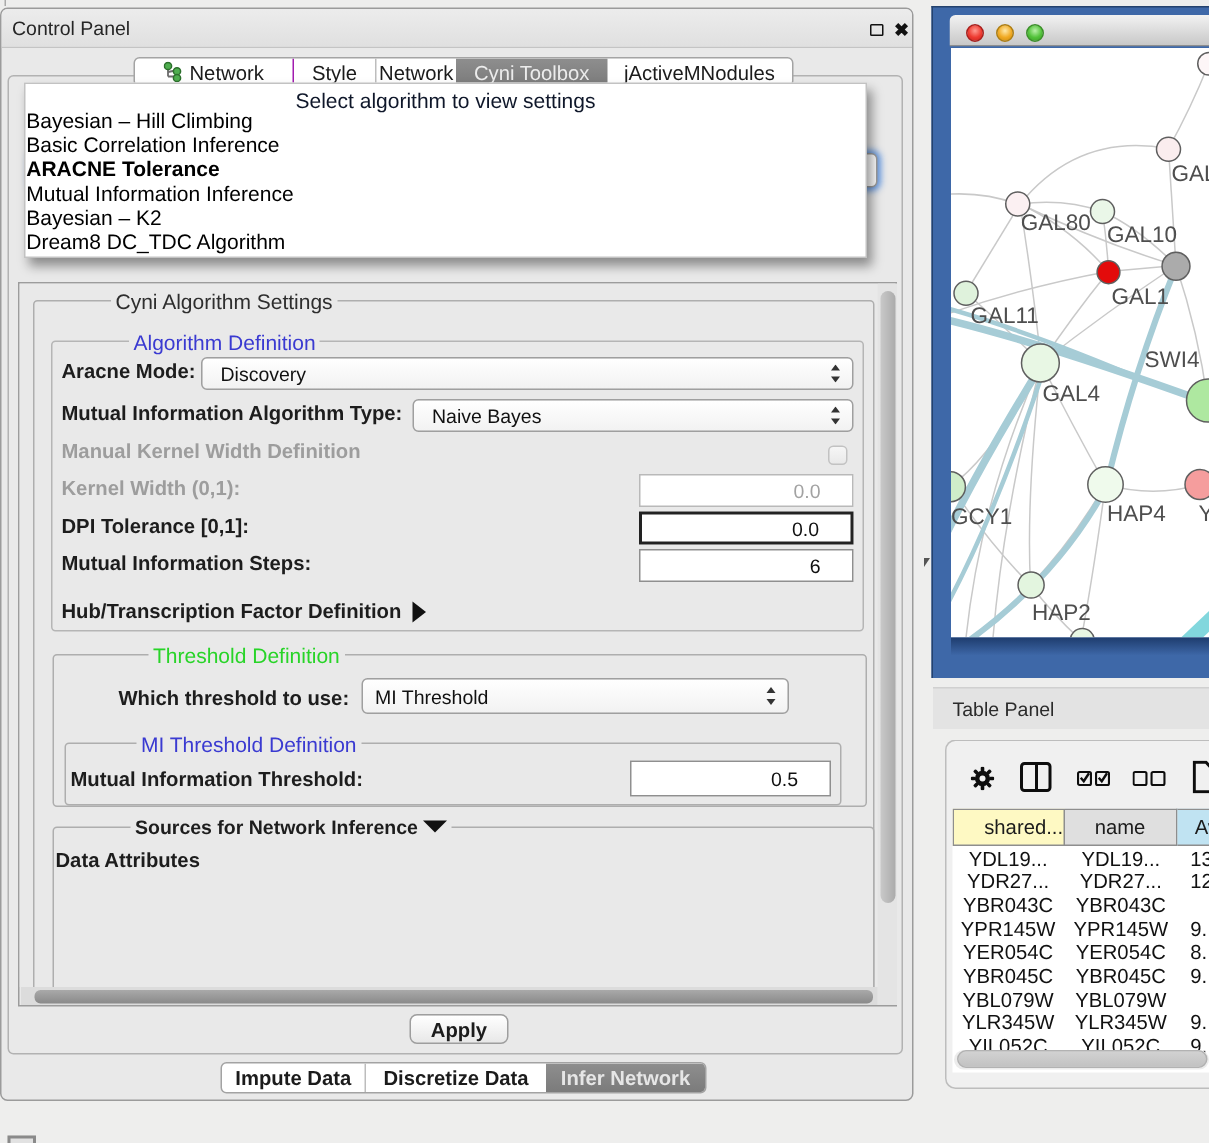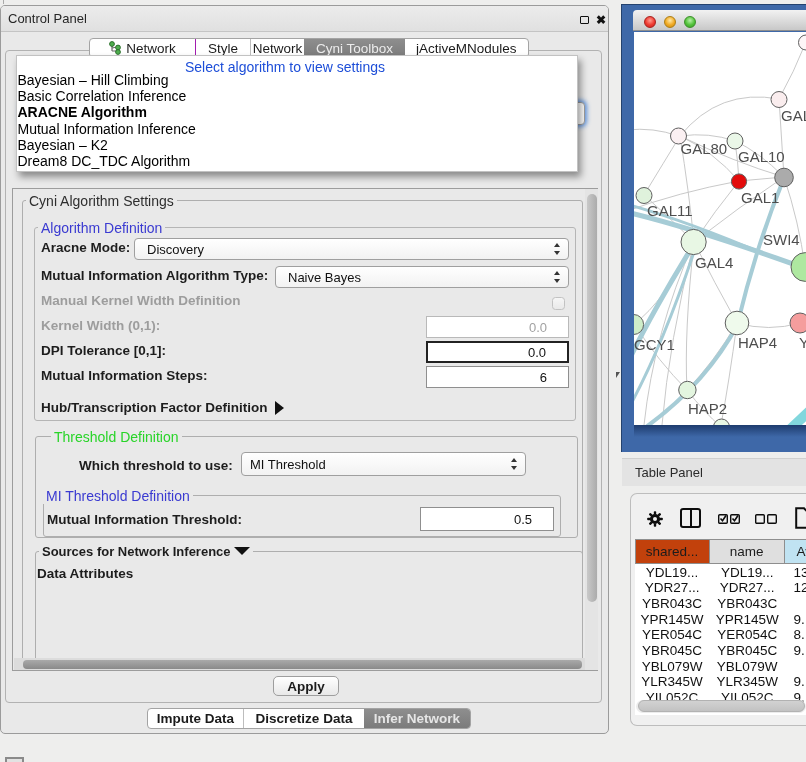--- a/index.html
+++ b/index.html
@@ -6,21 +6,21 @@
 html,body { width:806px; height:762px; overflow:hidden; }
 body { font-family:"Liberation Sans", sans-serif; background:#efefee; }
 #stage { position:relative; width:806px; height:762px; overflow:hidden; }
 .abs { position:absolute; }
 .lbl { font-size:13.5px; font-weight:bold; color:#1d1d1d; white-space:nowrap; }
 .dis { color:#9d9d9d; }
 .combo { position:absolute; background:linear-gradient(#ffffff,#f2f2f2); border:1px solid #9f9f9f; border-radius:4px; font-size:13px; color:#111; }
 .combo .ar { position:absolute; right:7px; top:50%; margin-top:-6px; width:8px; height:12px; }
 .fld { position:absolute; background:#fff; font-size:13px; text-align:right; padding-right:21px; color:#111; }
 .grp { position:absolute; border:1px solid #aeaeae; border-radius:3px; }
-.gt { position:absolute; top:-8.5px; background:#e9e9e9; padding:0 3px; font-size:14px; white-space:nowrap; }
+.gt { position:absolute; top:-8.5px; background:#e9e9e9; padding:0 3px; font-size:14px; white-space:nowrap;margin-left:48px; }
 </style>
 </head>
 <body>
 <div id="stage">
 
   <div class="abs" style="left:0;top:0;width:806px;height:762px;background:#eeeeed;"></div>
   <div class="abs" style="left:3px;top:0;width:1px;height:4px;background:#aaa;"></div>
 
   <div class="abs" style="left:0;top:5px;width:609px;height:729px;background:#e9e9e9;border:1px solid #9b9b9b;border-radius:5px;">
 
@@ -132,25 +132,25 @@
     <div class="abs" style="left:272px;top:670px;width:66px;height:20px;background:linear-gradient(#ffffff,#e8e8e8);border:1px solid #9e9e9e;border-radius:5px;text-align:center;font-size:13.5px;font-weight:bold;color:#1c1c1c;line-height:19px;">Apply</div>
 
     <div class="abs" style="left:146px;top:702px;width:324px;height:21px;background:#fff;border:1px solid #a3a3a3;border-radius:4px;overflow:hidden;display:flex;">
       <div style="width:96px;display:flex;align-items:center;justify-content:center;border-right:1px solid #bdbdbd;font-size:13.5px;font-weight:bold;color:#1b1b1b;">Impute Data</div>
       <div style="width:120px;display:flex;align-items:center;justify-content:center;font-size:13.5px;font-weight:bold;color:#1b1b1b;">Discretize Data</div>
       <div style="width:106px;display:flex;align-items:center;justify-content:center;font-size:13.5px;font-weight:bold;color:#e6e6e6;background:linear-gradient(#8e8e8e,#7b7b7b);">Infer Network</div>
     </div>
   </div>
 
   <div class="abs" style="left:16px;top:55px;width:562px;height:116.5px;background:#fff;border:1px solid #c2c2c2;box-shadow:3px 5px 7px rgba(0,0,0,.4);z-index:30;">
-    <div class="abs" style="left:168px;top:3px;font-size:14px;color:#1d4ed8;text-align:right;">Select algorithm to view settings</div>
+    <div class="abs" style="left:180px;top:3px;font-size:14px;color:#0f172a;text-align:right;">Select algorithm to view settings</div>
     <div class="abs" style="left:0.5px;top:16px;font-size:14px;color:#000;line-height:16.2px;">
       Bayesian – Hill Climbing<br>
       Basic Correlation Inference<br>
-      <b>ARACNE Algorithm</b><br>
+      <b>ARACNE Tolerance</b><br>
       Mutual Information Inference<br>
       Bayesian – K2<br>
       Dream8 DC_TDC Algorithm
     </div>
   </div>
 
   <div class="abs" style="left:616px;top:372px;width:0;height:0;border-left:4px solid #555;border-bottom:6px solid transparent;"></div>
 
   <div class="abs" style="left:5px;top:757px;width:19px;height:10px;background:#e2e2e2;border:2px solid #8a8a8a;"></div>
 
@@ -267,21 +267,21 @@
     <svg class="abs" style="left:124px;top:20px;" width="24" height="10" viewBox="0 0 24 10">
       <rect x="0.7" y="0.7" width="8.6" height="8.6" fill="none" stroke="#0d0d0d" stroke-width="1.4" rx="1"></rect>
       <rect x="12.7" y="0.7" width="8.6" height="8.6" fill="none" stroke="#0d0d0d" stroke-width="1.4" rx="1"></rect>
     </svg>
     <svg class="abs" style="left:164px;top:13px;" width="14" height="22" viewBox="0 0 14 22">
       <path d="M1.2 1.2 L9 1.2 L13 5.5 L13 20.8 L1.2 20.8 Z" fill="none" stroke="#0d0d0d" stroke-width="2"></path>
     </svg>
 
     <div class="abs" style="left:3.5px;top:44.5px;width:172.5px;height:176.5px;background:#fff;overflow:hidden;">
 
-      <div class="abs" style="left:0;top:0;width:75.2px;height:25px;background:#c2410c;border:1px solid #8e8e8e;font-size:13.5px;color:#1c1c1c;text-align:center;line-height:24px;">shared...</div>
+      <div class="abs" style="left:0;top:0;width:75.2px;height:25px;background:#fef9c3;border:1px solid #8e8e8e;font-size:13.5px;color:#1c1c1c;text-align:right;line-height:24px;">shared...</div>
       <div class="abs" style="left:75.2px;top:0;width:75px;height:25px;background:#dfdfdf;border:1px solid #8e8e8e;border-left:none;font-size:13.5px;color:#1c1c1c;text-align:center;line-height:24px;">name</div>
       <div class="abs" style="left:150.2px;top:0;width:40px;height:25px;background:#c0e3f2;border:1px solid #8e8e8e;border-left:none;font-size:13.5px;color:#1c1c1c;text-align:center;line-height:24px;">Av</div>
 
       <div class="abs" style="left:0;top:26px;width:75.2px;font-size:13.5px;color:#111;text-align:center;line-height:15.7px;">YDL19...<br>YDR27...<br>YBR043C<br>YPR145W<br>YER054C<br>YBR045C<br>YBL079W<br>YLR345W<br>YIL052C</div>
       <div class="abs" style="left:75.2px;top:26px;width:75px;font-size:13.5px;color:#111;text-align:center;line-height:15.7px;">YDL19...<br>YDR27...<br>YBR043C<br>YPR145W<br>YER054C<br>YBR045C<br>YBL079W<br>YLR345W<br>YIL052C</div>
       <div class="abs" style="left:159px;top:26px;width:40px;font-size:13.5px;color:#111;text-align:left;line-height:15.7px;">13<br>12<br>&nbsp;<br>9.<br>8.<br>9.<br>&nbsp;<br>9.<br>9.</div>
 
       <div class="abs" style="left:1px;top:161px;width:170px;height:13px;background:#ececec;border-radius:7px;"></div>
       <div class="abs" style="left:3px;top:161.5px;width:167px;height:12px;background:linear-gradient(#d2d2d2,#c2c2c2);border:1px solid #b2b2b2;border-radius:6px;"></div>
     </div>

